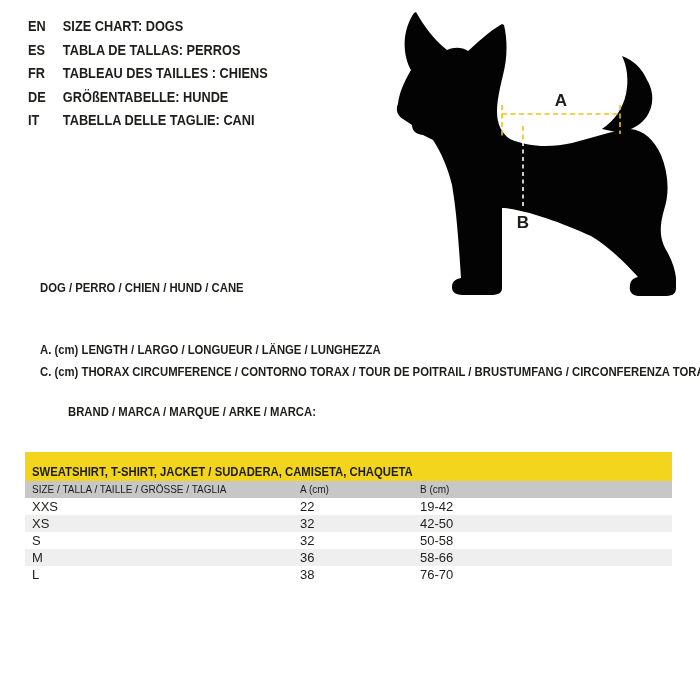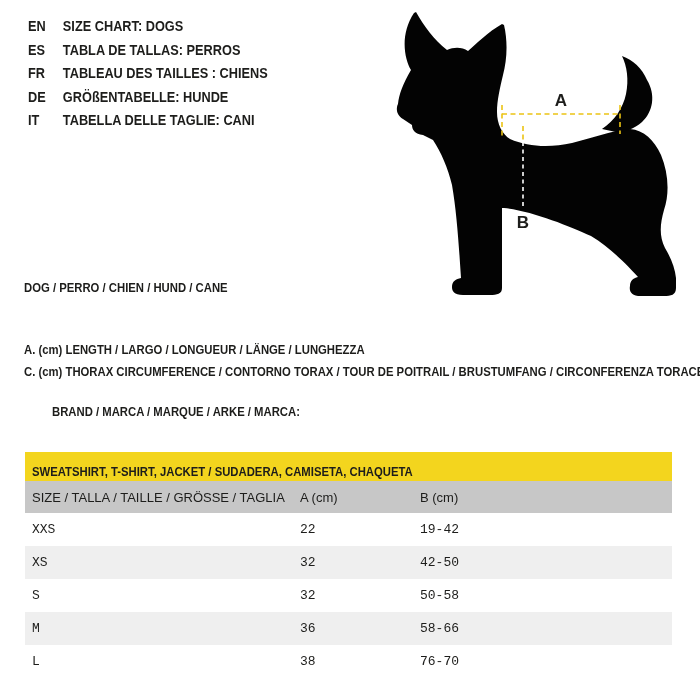--- a/index.html
+++ b/index.html
@@ -21,33 +21,33 @@
 
   
   .dog { position:absolute; left:390px; top:0; width:310px; height:300px; }
   .dog path { fill:var(--silhouette_black,#030303); }
   .dog line.y { stroke:var(--dash_yellow,#ecc414); stroke-width:1.6; stroke-dasharray:5 3.5; }
   .dog line.w { stroke:var(--dash_white,#ffffff); stroke-width:1.6; stroke-dasharray:4 3.5; }
   .dog text { fill:var(--text_dark,#1d1d1b); font-size:17px; font-weight:bold; text-anchor:middle;
               font-family:"Liberation Sans", sans-serif; }
 
   
-  .midline { position:absolute; left:24px; font-size:13px; font-weight:bold;text-align:center; }
+  .midline { position:absolute; left:40px; font-size:13px; font-weight:bold;text-align:center; }
   .dog-caption { top:280px; }
   .measure-a { top:342px; }
   .measure-c { top:364px; }
   .brand { top:404px;margin-left:28px; }
 
   
   .size-table { position:absolute; left:25px; top:452px; width:647px; }
   .banner { background:var(--banner_yellow,#f3d51e); padding:12px 0 1px 7px; }
   .banner .bline { font-size:13px; font-weight:bold; line-height:16px; }
   .thead, .trow { display:grid; grid-template-columns:275px 120px 96px 1fr; align-items:center; }
-  .thead { background:var(--header_gray,#c7c7c7); height:32px; font-size:13px; }
-  .trow { height:33px; font-size:13px; background:#fff;font-family:Liberation Mono, monospace; }
+  .thead { background:var(--header_gray,#c7c7c7); height:17px; font-size:10px; }
+  .trow { height:17px; font-size:13px; background:#fff; }
   .trow.alt { background:var(--row_alt_gray,#efefef); }
   .c1 { padding-left:7px; white-space:nowrap; overflow:hidden; }
   .c2, .c3 { white-space:nowrap; }
 </style>
 </head>
 <body>
 
 <div class="canvas">
 
   <div class="lang-list">

